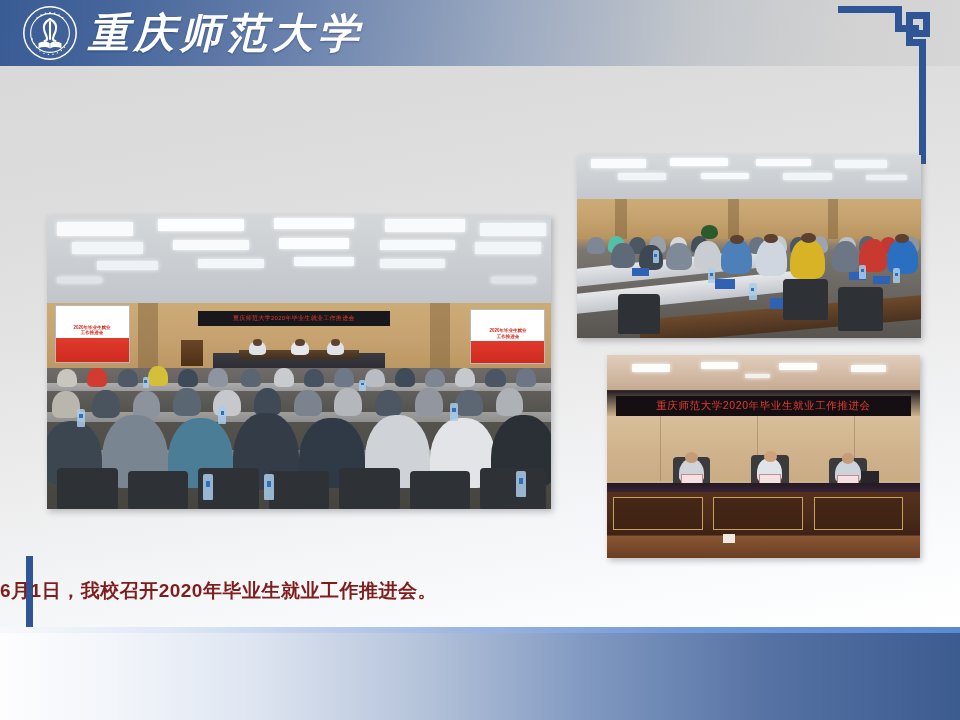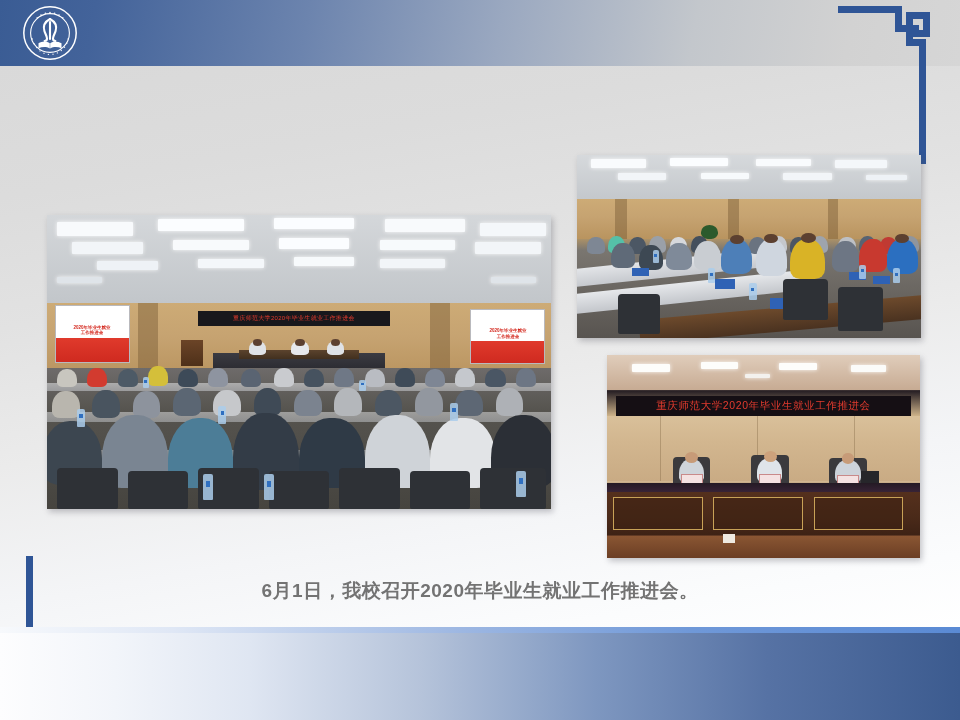--- a/index.html
+++ b/index.html
@@ -78,22 +78,22 @@
   .desk{position:absolute;background:linear-gradient(180deg,#e6e7e9 0%,#c9ccd1 100%);}
   .desk-dark{position:absolute;background:linear-gradient(180deg,#5b432d 0%,#42301f 100%);}
   .bottle{position:absolute;background:rgba(170,205,235,.85);border-radius:2px 2px 1px 1px;}
   .bottle:after{content:"";position:absolute;left:28%;top:28%;width:44%;height:22%;background:#2f6fc0;}
   .namecard{position:absolute;background:#2f62b5;}
   .floor{position:absolute;left:0;bottom:0;width:100%;background:linear-gradient(180deg,#7d4a2d 0%,#5e3420 100%);}
   .plant{position:absolute;background:#2c5a2c;border-radius:50% 50% 40% 40%;}
 
   
   .caption{
-    position:absolute;left:0;top:578px;width:960px;text-align:center;
-    color:#737373;font-weight:700;font-size:19px;letter-spacing:.5px;
+    position:absolute;left:0;top:578px;width:960px;
+    color:#7f1d1d;font-weight:700;font-size:19px;letter-spacing:.5px;
     font-family:"Liberation Sans","DejaVu Sans",sans-serif;
   }
 
   
   .footer{position:absolute;left:0;top:627px;width:960px;height:93px;overflow:hidden;}
   .footer-strip{position:absolute;left:0;top:0;width:100%;height:6px;
     background:linear-gradient(90deg,#f7f9fc 0%,#dfe7f5 18%,#9db7e2 48%,#6f98d8 72%,#5a8ad4 100%);}
   .footer-fill{position:absolute;left:0;top:6px;width:100%;height:87px;
     background:linear-gradient(90deg,#fdfdfe 0%,#f2f5fa 12%,#dfe6f2 26%,#b5c3da 44%,#7e97c0 62%,#5672a4 80%,#3c5b8f 100%);}
 </style>
@@ -131,20 +131,21 @@
             <circle cx="31" cy="49.2" r="0.7"></circle>
               <circle cx="35.4" cy="47.9" r="0.7"></circle>
             <circle cx="39.3" cy="45.5" r="0.7"></circle>
               <circle cx="42.5" cy="42.2" r="0.7"></circle>
             <circle cx="44.8" cy="38.2" r="0.7"></circle>
               <circle cx="46.1" cy="34" r="0.7"></circle>
           </g>
         </svg>
       </div>
 
+      <div class="univ-name">重庆师范大学</div>
     </div>
   </div>
 
   <div class="body-area"></div>
 
   <div class="orn orn-tr">
     <svg width="98" height="158" viewBox="0 0 98 158" aria-hidden="true">
       <g fill="#2f5596">
         <rect x="0" y="0" width="64" height="7"></rect>
         <rect x="57" y="0" width="7" height="26"></rect>

